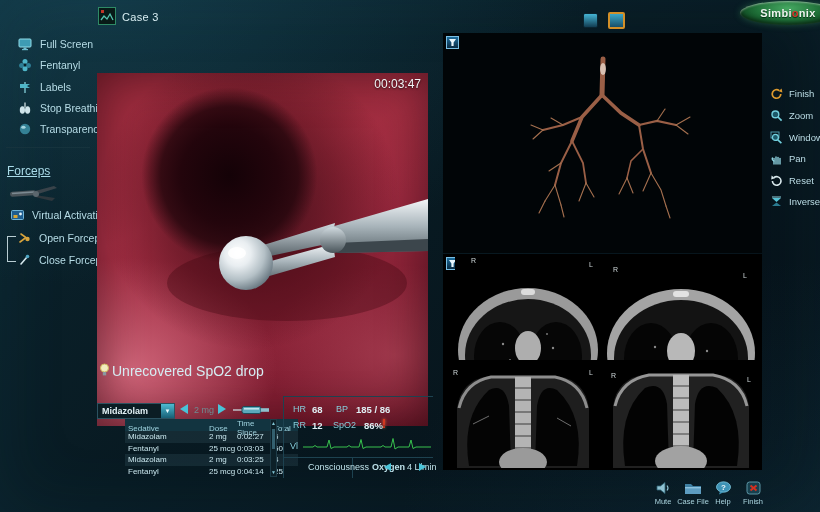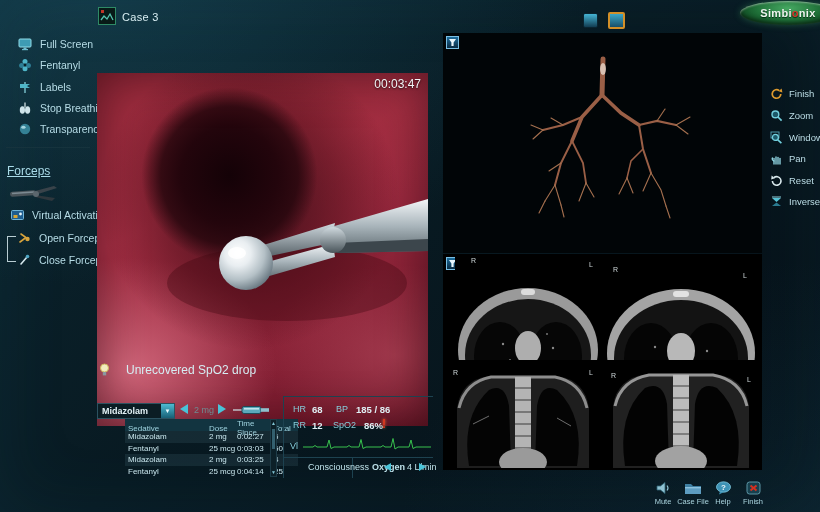--- a/index.html
+++ b/index.html
@@ -32,21 +32,21 @@
   .endo{left:97px;top:33px;width:331px;height:353px;overflow:hidden;
     background:
       radial-gradient(circle 88px at 40% 29%, #140207 0%, #23050c 55%, rgba(35,6,12,.8) 78%, rgba(0,0,0,0) 100%),
       radial-gradient(circle 150px at 46% 36%, rgba(44,8,15,.85) 0%, rgba(76,14,24,.5) 60%, rgba(0,0,0,0) 100%),
       radial-gradient(ellipse 210px 160px at 10% 84%, rgba(228,122,142,.75), rgba(0,0,0,0) 70%),
       radial-gradient(ellipse 190px 130px at 90% 80%, rgba(196,84,104,.5), rgba(0,0,0,0) 70%),
       radial-gradient(ellipse 250px 150px at 72% 8%, rgba(150,40,56,.6), rgba(0,0,0,0) 70%),
       linear-gradient(155deg,#97293a 0%,#ab3147 35%,#8d2338 65%,#6a1426 100%);
     box-shadow:inset 0 0 46px rgba(20,0,5,.5);margin-top:40px;}
   .timer{position:absolute;right:7px;top:4px;font-size:12px;color:#f0f5f6;text-shadow:0 1px 2px rgba(0,0,0,.7);}
-  .msgbar{left:99px;top:363px;display:flex;align-items:flex-end;gap:16px;font-size:12px;color:#d6edf3;}
+  .msgbar{left:99px;top:363px;display:flex;align-items:flex-start;gap:2px;font-size:14px;color:#d6edf3;}
   
   .dd{left:97px;top:403px;width:76px;height:14px;background:#0b1d24;border:1px solid #2c5260;
     display:flex;align-items:center;cursor:pointer;}
   .dd .dd-label{flex:1;font-size:9px;font-weight:bold;color:#e2f1f5;padding-left:4px;}
   .dd .dd-btn{width:13px;height:100%;background:linear-gradient(#4ebbd2,#176076);
     display:flex;align-items:center;justify-content:center;font-size:6px;color:#eafcff;}
   .arrow-l{width:0;height:0;border-top:5px solid transparent;border-bottom:5px solid transparent;
     border-right:8px solid #49c3d8;cursor:pointer;}
   .arrow-r{width:0;height:0;border-top:5px solid transparent;border-bottom:5px solid transparent;
     border-left:8px solid #49c3d8;cursor:pointer;}

